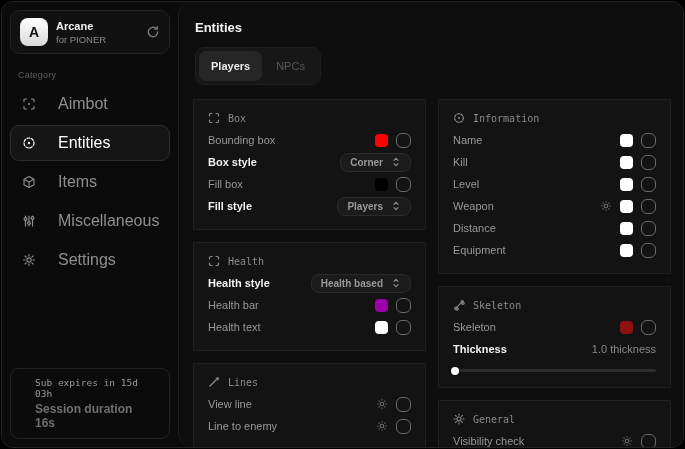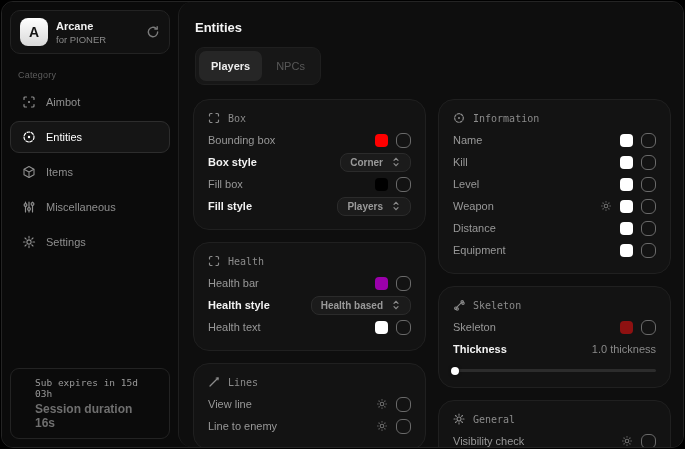--- a/index.html
+++ b/index.html
@@ -9,37 +9,37 @@
   
   .sidebar { width:176px; flex-shrink:0; display:flex; flex-direction:column; padding:8px; background:#0b0b0b; }
   .header-card { border:1px solid #232323; background:#111; border-radius:10px; padding:7px 9px; display:flex; align-items:center; gap:8px; }
   .logo { width:28px; height:28px; border-radius:8px; background:linear-gradient(180deg,#ffffff,#d9d9d9); color:#141414; font-weight:bold; font-size:14px; display:flex; align-items:center; justify-content:center; flex-shrink:0; }
   .app-meta { flex:1; min-width:0; }
   .app-name { font-size:11px; font-weight:700; color:#f2f2f2; }
   .app-sub { font-size:9.5px; color:#8a8a8a; margin-top:2px; }
   .icon-btn { color:#7a7a7a; display:flex; align-items:center; justify-content:center; }
   .category { margin:16px 8px 6px; font-size:9px; color:#5d5d5d; letter-spacing:.2px; }
   .nav { display:flex; flex-direction:column; gap:3px; }
-  .nav-item { display:flex; align-items:center; gap:10px; padding:8px 11px; border-radius:9px; border:1px solid transparent; font-size:11px; color:#8f8f8f; cursor:pointer; }
+  .nav-item { display:flex; align-items:center; gap:22px; padding:8px 11px; border-radius:9px; border:1px solid transparent; font-size:16px; color:#8f8f8f; cursor:pointer; }
   .nav-item.active { background:#151515; border-color:#2d2d2d; color:#ffffff; }
   .nav-item .nicon { width:14px; height:14px; display:flex; color:currentColor; flex-shrink:0; }
   .sidebar-footer { margin-top:auto; border:1px solid #232323; border-radius:9px; padding:8px 24px; }
   .foot1 { font-family:"DejaVu Sans Mono", monospace; font-size:9.5px; color:#9a9a9a; }
   .foot2 { font-size:12px; font-weight:700; color:#6f6f6f; margin-top:3px; }
 
   
   .main { flex:1; background:#0e0e0e; border-left:1px solid #1f1f1f; border-top-left-radius:14px; border-bottom-left-radius:14px; padding:14px 12px 12px 14px; overflow:hidden; }
   .page-title { font-size:13px; font-weight:700; color:#f4f4f4; margin:4px 0 0 2px; }
   .tabs { display:inline-flex; background:#171717; border:1px solid #1f1f1f; border-radius:9px; padding:3px; gap:2px; margin:12px 0 0 2px; }
   .tab { padding:9px 12px; font-size:11px; color:#585858; border-radius:7px; cursor:pointer; }
   .tab.active { background:#262626; color:#ededed; font-weight:600; }
 
   .columns { display:flex; gap:12px; margin-top:14px; align-items:flex-start; }
   .col { flex:1; display:flex; flex-direction:column; gap:12px; min-width:0; }
-  .panel { background:#131313; border:1px solid #202020; border-radius:16px; padding:9px 14px 12px; }
+  .panel { background:#131313; border:1px solid #202020; border-radius:1px; padding:9px 14px 12px; }
   .panel-header { display:flex; align-items:center; gap:8px; color:#8b8b8b; font-family:"DejaVu Sans Mono", monospace; font-size:10px; padding:3px 0 5px; }
   .panel-header .picon { width:12px; height:12px; display:flex; color:#8b8b8b; }
   .row { display:flex; align-items:center; justify-content:space-between; min-height:22px; font-size:11px; color:#989898; }
   .row.strong { color:#f2f2f2; font-weight:700; }
   .row .rlabel { white-space:nowrap; }
   .controls { display:flex; align-items:center; gap:8px; }
   .swatch { width:13px; height:13px; border-radius:4px; cursor:pointer; }
   .checkbox { width:15px; height:15px; border-radius:6px; border:1.5px solid #6a6a6a; background:transparent; cursor:pointer; }
   .dropdown { display:flex; align-items:center; gap:8px; background:#1b1b1b; border:1px solid #2b2b2b; border-radius:8px; padding:3px 9px; font-size:10px; color:#9a9a9a; cursor:pointer; }
   .dropdown .dicon { width:10px; height:10px; display:flex; color:#8a8a8a; }
@@ -192,39 +192,39 @@
 
         <div class="panel">
           <div class="panel-header">
             <span class="picon">
               <svg viewBox="0 0 12 12" fill="none" stroke="currentColor" stroke-width="1.2" stroke-linecap="round">
                 <path d="M1.5 4V2.8a1.3 1.3 0 0 1 1.3-1.3H4M8 1.5h1.2a1.3 1.3 0 0 1 1.3 1.3V4M10.5 8v1.2a1.3 1.3 0 0 1-1.3 1.3H8M4 10.5H2.8a1.3 1.3 0 0 1-1.3-1.3V8"></path>
               </svg>
             </span>
             <span>Health</span>
           </div>
-          <div class="row">
-            <span class="rlabel">Health bar</span>
-            <span class="controls">
-              <span class="swatch" style="background-color: rgb(155, 0, 171);"></span>
-              <span class="checkbox"></span>
-            </span>
-          </div>
           <div class="row strong">
             <span class="rlabel">Health style</span>
             <span class="dropdown">
               <span>Health based</span>
               <span class="dicon">
                 <svg viewBox="0 0 10 10" fill="none" stroke="currentColor" stroke-width="1.2" stroke-linecap="round">
                     <path d="M3 3.4 5 1.4l2 2M3 6.6l2 2 2-2"></path>
                   </svg>
               </span>
             </span>
           </div>
           <div class="row">
+            <span class="rlabel">Health bar</span>
+            <span class="controls">
+              <span class="swatch" style="background-color: rgb(155, 0, 171);"></span>
+              <span class="checkbox"></span>
+            </span>
+          </div>
+          <div class="row">
             <span class="rlabel">Health text</span>
             <span class="controls">
               <span class="swatch" style="background-color: rgb(255, 255, 255);"></span>
               <span class="checkbox"></span>
             </span>
           </div>
         </div>
 
         <div class="panel">
           <div class="panel-header">

